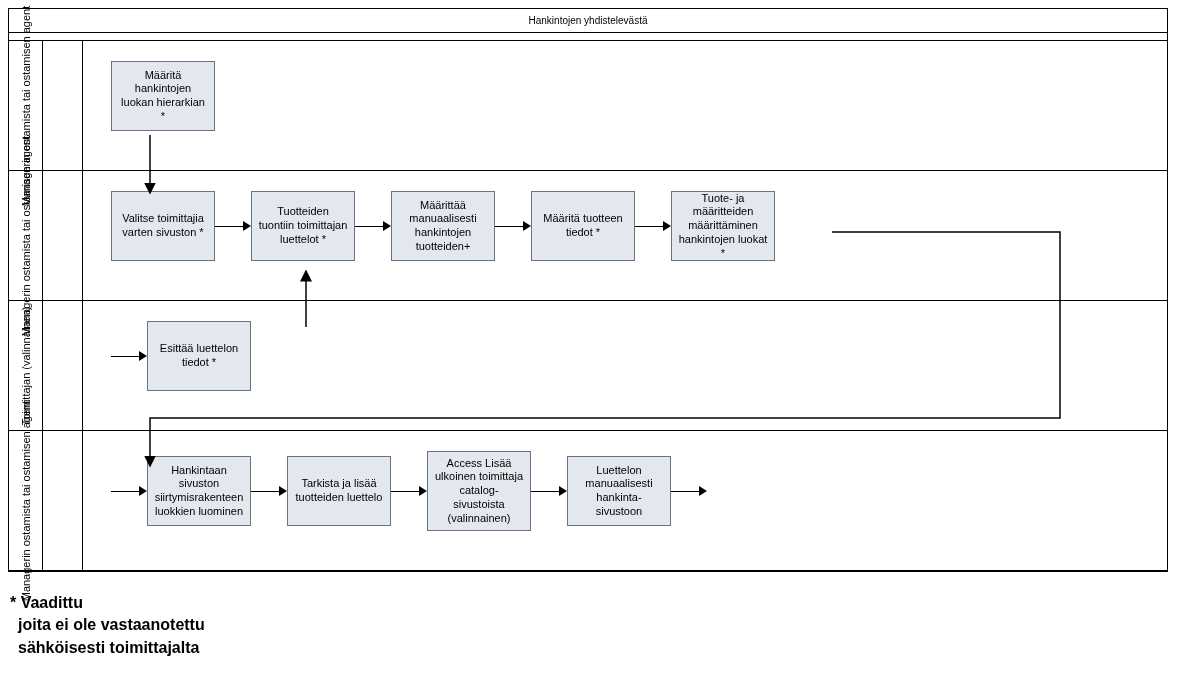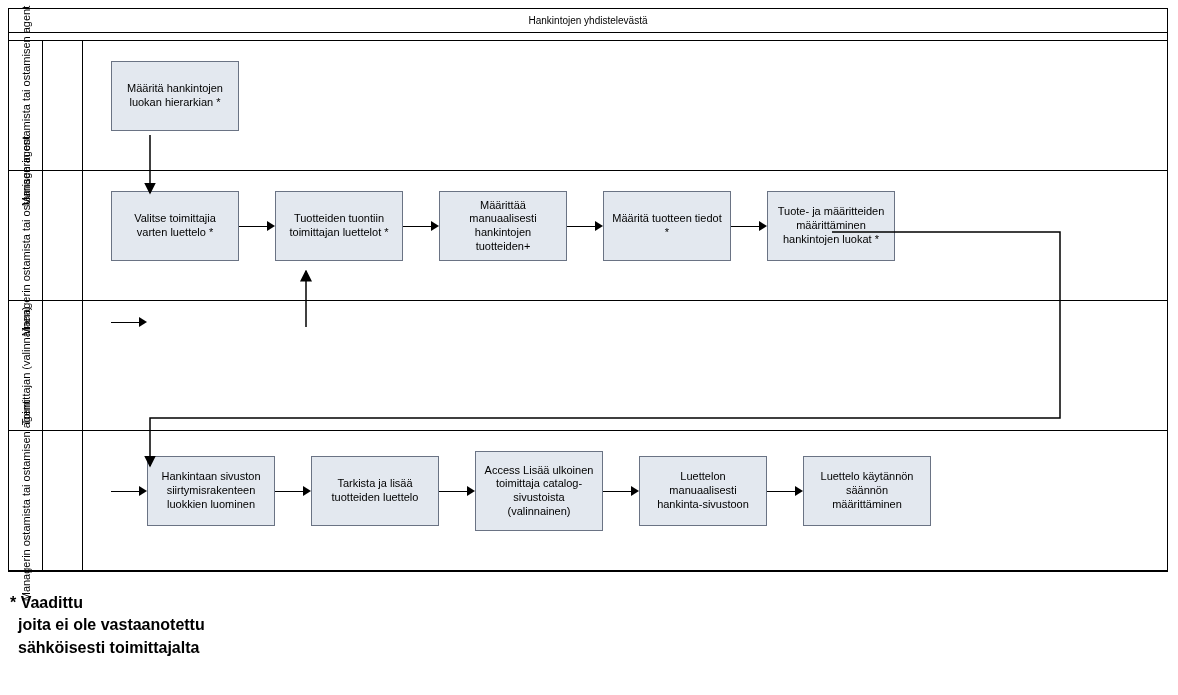--- a/index.html
+++ b/index.html
@@ -58,21 +58,21 @@
     min-height: 110px;
   }
   .row {
     display: flex;
     align-items: center;
     gap: 0;
   }
   .box {
     background: #e3e8ef;
     border: 1px solid #6a7384;
-    width: 128px;
+    width: 104px;
     height: 70px;
     display: flex;
     align-items: center;
     justify-content: center;
     text-align: center;
     padding: 4px 6px;
     font-size: 11px;
     line-height: 1.25;
     flex-shrink: 0;
   }
@@ -137,21 +137,21 @@
   </div>
 
   <div class="lane" style="height:130px;">
     <div class="lane-label">
       <span>Managerin ostamista tai ostamisen agent</span>
     </div>
     <div class="lane-inner"></div>
     <div class="lane-body">
       <div class="row" style="margin-left:14px;">
         <div class="box">
-            <span>Valitse toimittajia varten luettelo *</span>
+            <span>Valitse toimittajia varten sivuston *</span>
           </div>
         <div class="arrow-h"></div>
         <div class="box">
             <span>Tuotteiden tuontiin toimittajan luettelot *</span>
           </div>
         <div class="arrow-h"></div>
         <div class="box">
             <span>Määrittää manuaalisesti hankintojen tuotteiden+</span>
           </div>
         <div class="arrow-h"></div>
@@ -167,20 +167,23 @@
   </div>
 
   <div class="lane" style="height:130px;">
     <div class="lane-label">
       <span>Toimittajan (valinnainen)</span>
     </div>
     <div class="lane-inner"></div>
     <div class="lane-body">
       <div class="row" style="margin-left:14px;">
         <div class="arrow-h"></div>
+        <div class="box">
+            <span>Esittää luettelon tiedot *</span>
+          </div>
       </div>
     </div>
   </div>
 
   <div class="lane" style="height:140px;">
     <div class="lane-label">
       <span>Managerin ostamista tai ostamisen agent</span>
     </div>
     <div class="lane-inner"></div>
     <div class="lane-body">
@@ -195,23 +198,20 @@
           </div>
         <div class="arrow-h"></div>
         <div class="box" style="height:80px;text-align:center;">
             <span>Access Lisää ulkoinen toimittaja catalog-sivustoista (valinnainen)</span>
           </div>
         <div class="arrow-h"></div>
         <div class="box">
             <span>Luettelon manuaalisesti hankinta-sivustoon</span>
           </div>
         <div class="arrow-h"></div>
-        <div class="box">
-            <span>Luettelo käytännön säännön määrittäminen</span>
-          </div>
       </div>
     </div>
   </div>
 
   <svg class="overlay" width="1160" height="570">
     <defs>
       <marker id="ah" markerWidth="8" markerHeight="8" refX="7" refY="4" orient="auto">
         <path d="M0,0 L8,4 L0,8 Z" fill="#000"></path>
       </marker>
     </defs>

